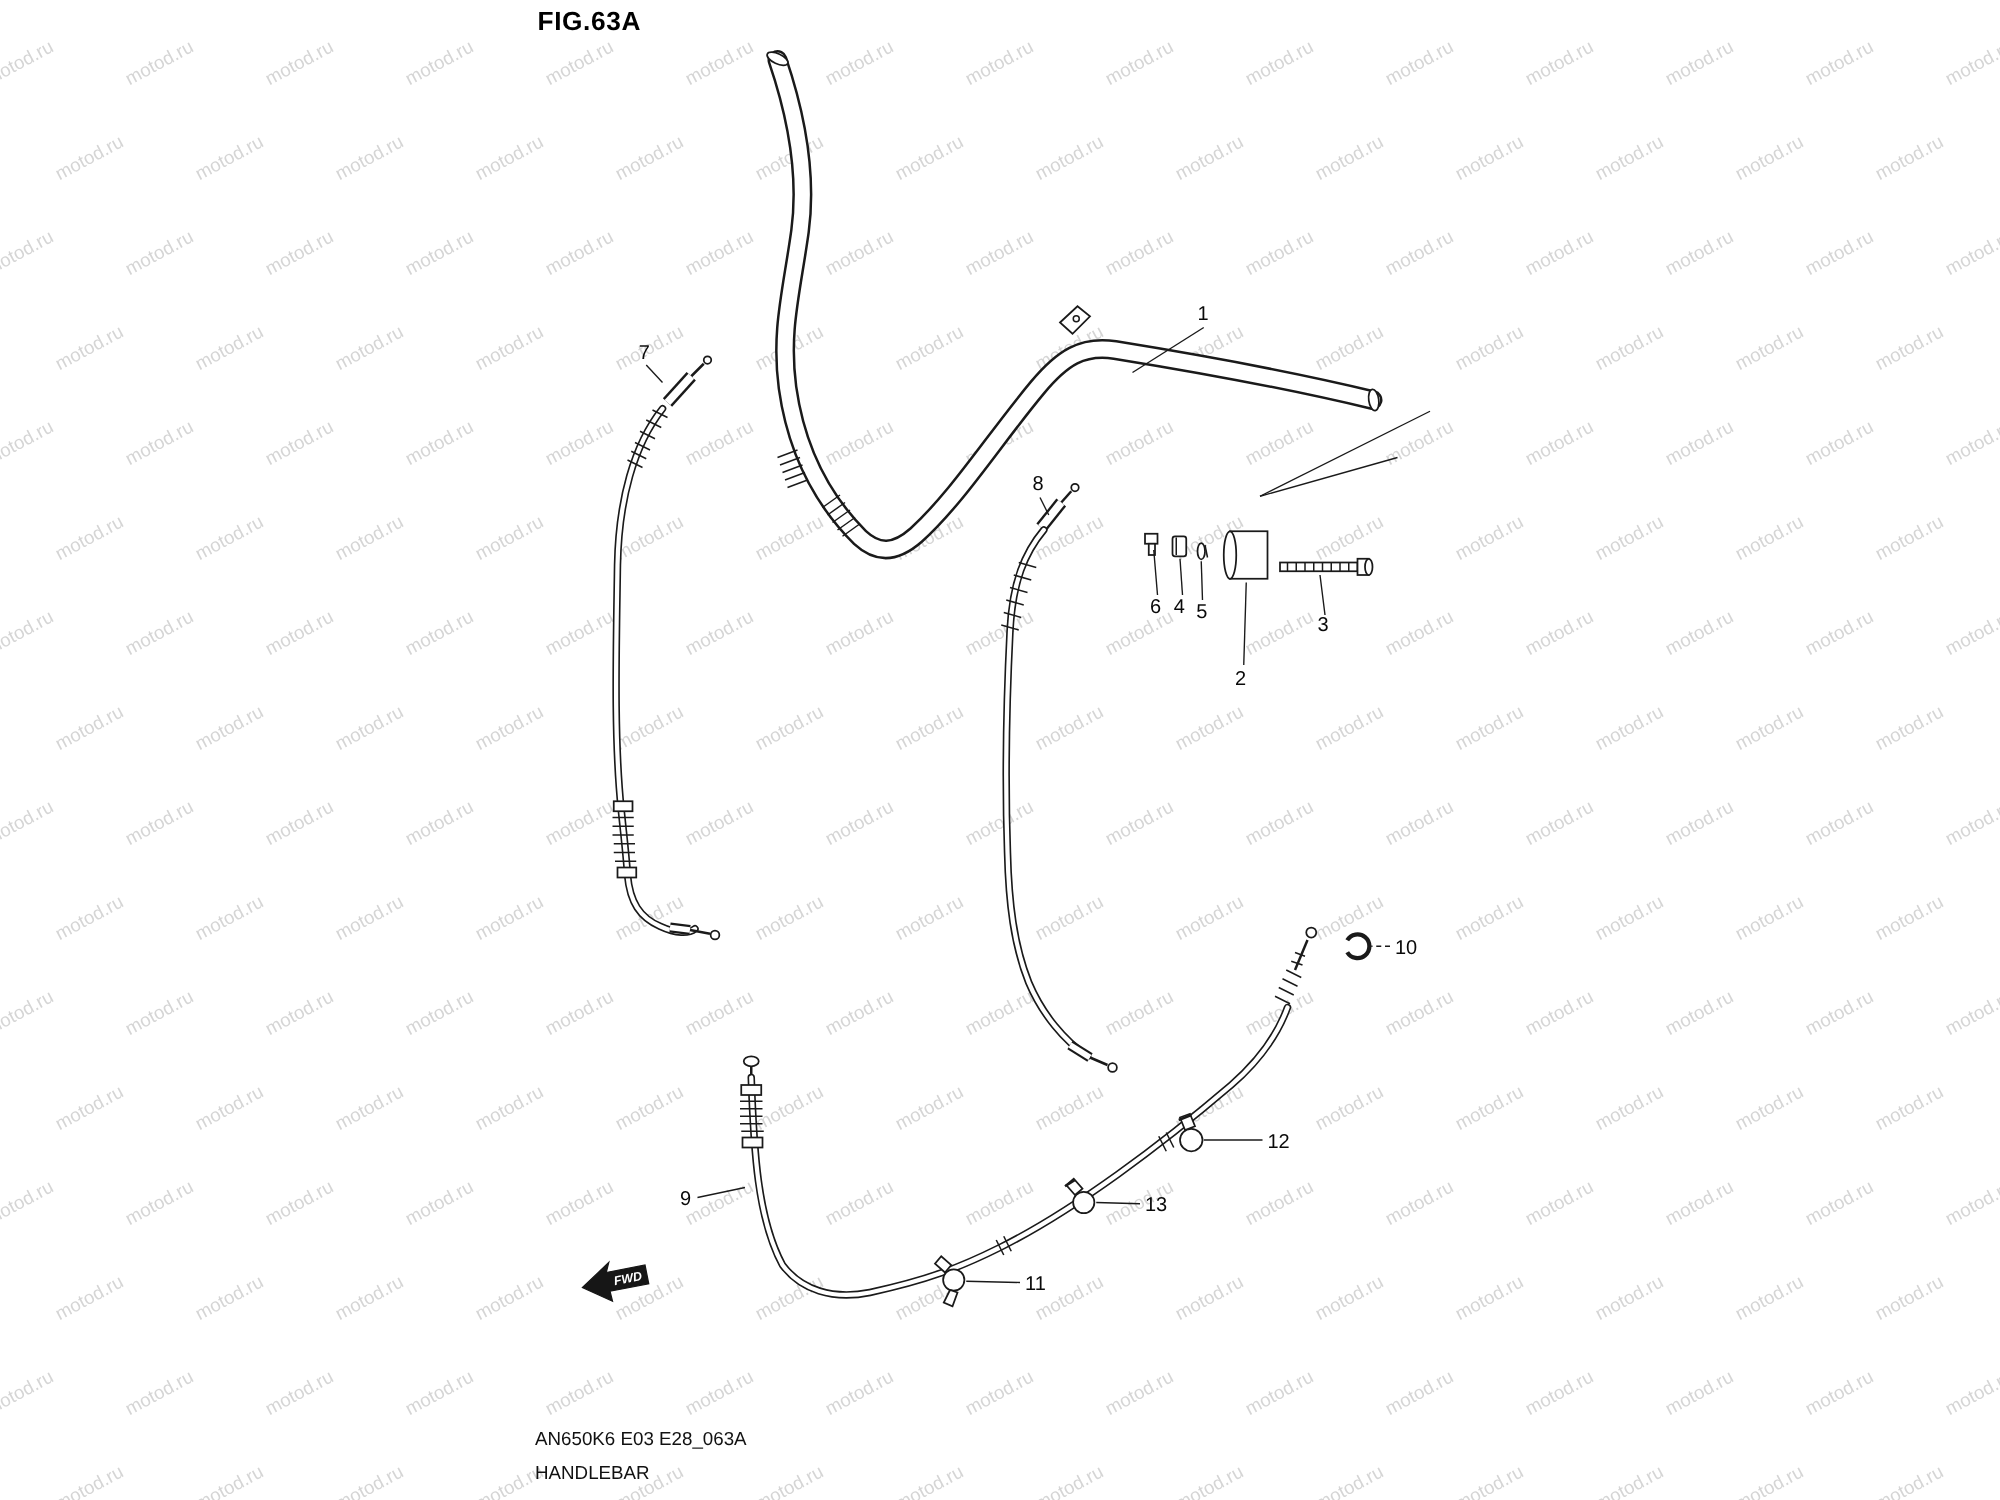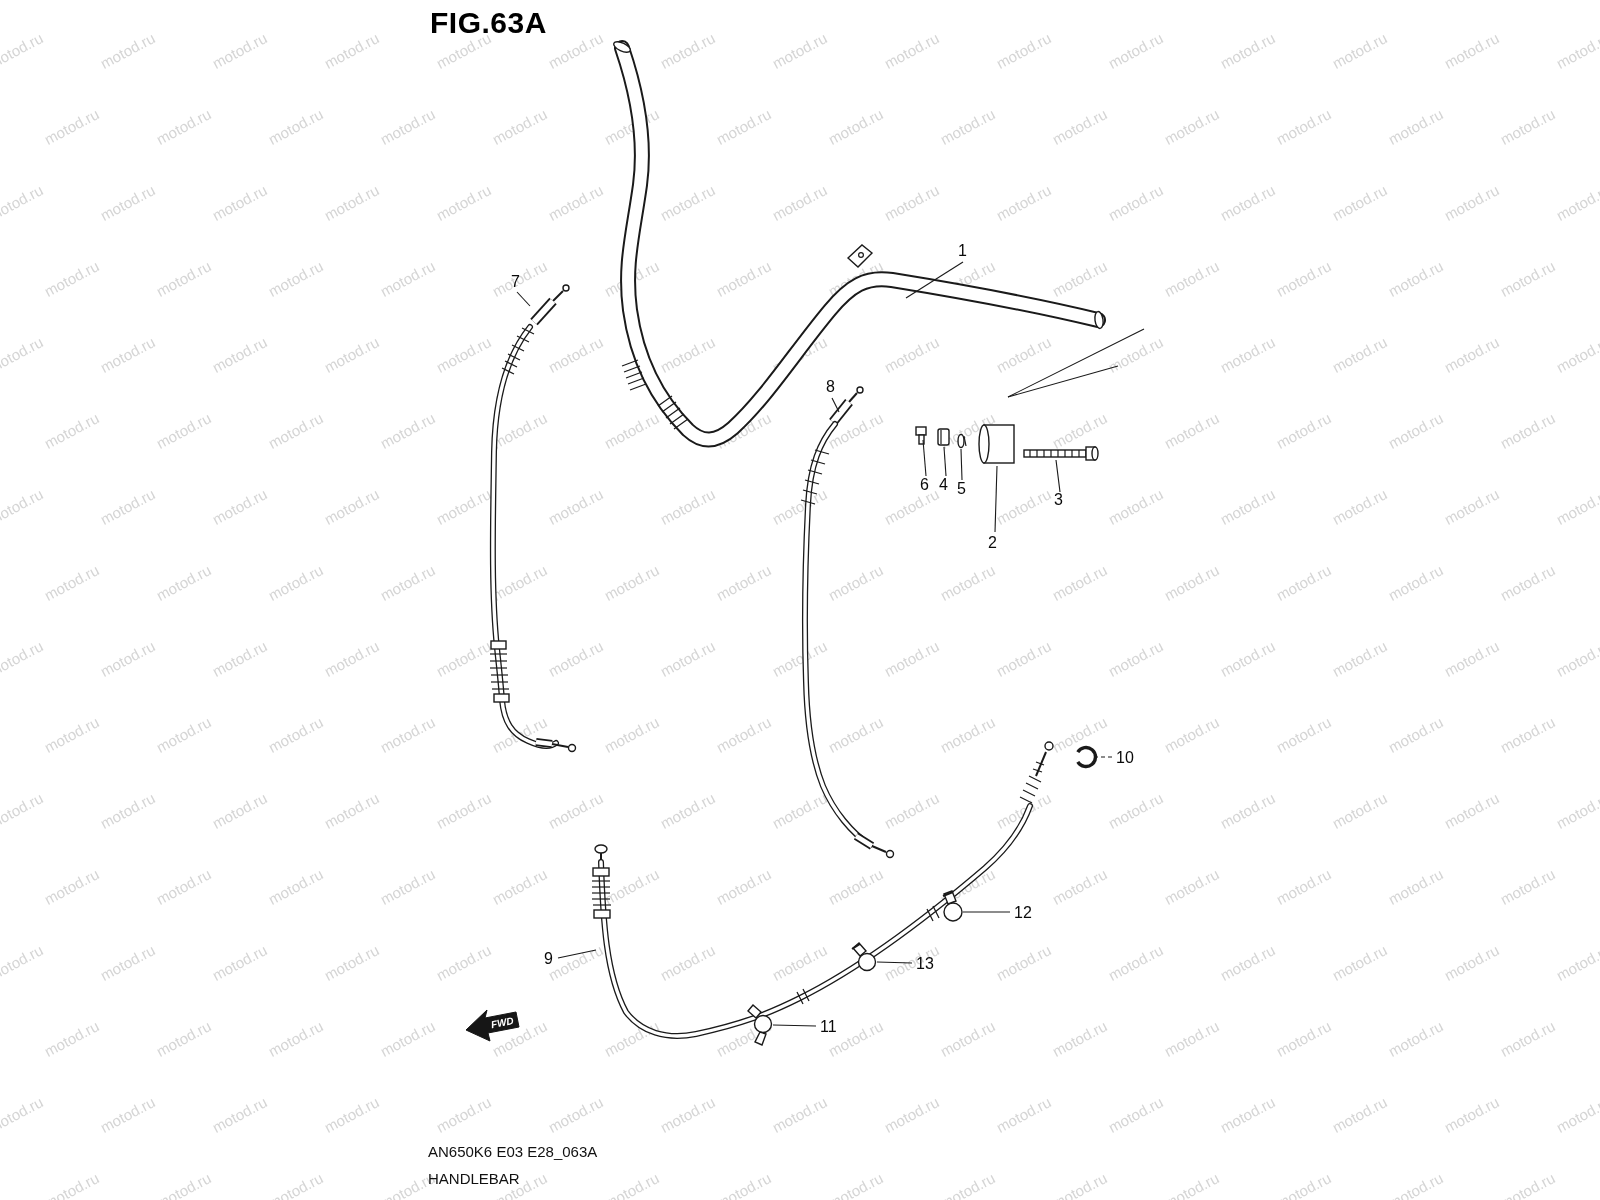--- a/index.html
+++ b/index.html
@@ -2,21 +2,21 @@
 <html><head>
 <meta charset="utf-8">
 <style>
   html,body{margin:0;padding:0;background:#ffffff;}
   #page{position:relative;width:1600px;height:1200px;background:#ffffff;overflow:hidden;
         font-family:"Liberation Sans",sans-serif;}
   #watermark{position:absolute;inset:0;z-index:0;}
   .wm{position:absolute;transform:rotate(-28deg);color:#d5d5d5;font-size:15px;
       font-family:"Liberation Sans",sans-serif;white-space:nowrap;user-select:none;}
   #diagram{position:absolute;left:0;top:0;z-index:1;}
-  .figure-title{position:absolute;left:430px;top:6px;z-index:2;font-size:30px;font-weight:bold;
+  .figure-title{position:absolute;left:430px;top:6px;z-index:2;font-size:21px;font-weight:bold;
       color:#000;letter-spacing:.5px;}
   .doc-code{position:absolute;left:428px;top:1143px;z-index:2;font-size:15px;color:#111;}
   .doc-name{position:absolute;left:428px;top:1170px;z-index:2;font-size:15px;color:#111;}
 
   
   .tube-o{stroke:#1a1a1a;stroke-width:16;fill:none;stroke-linecap:round;}
   .tube-i{stroke:#ffffff;stroke-width:12;fill:none;stroke-linecap:round;}
   .cab-o{stroke:#1a1a1a;stroke-width:6;fill:none;stroke-linecap:round;}
   .cab-i{stroke:#ffffff;stroke-width:3.4;fill:none;stroke-linecap:round;}
   .fit-o{stroke:#1a1a1a;stroke-width:10;fill:none;}

